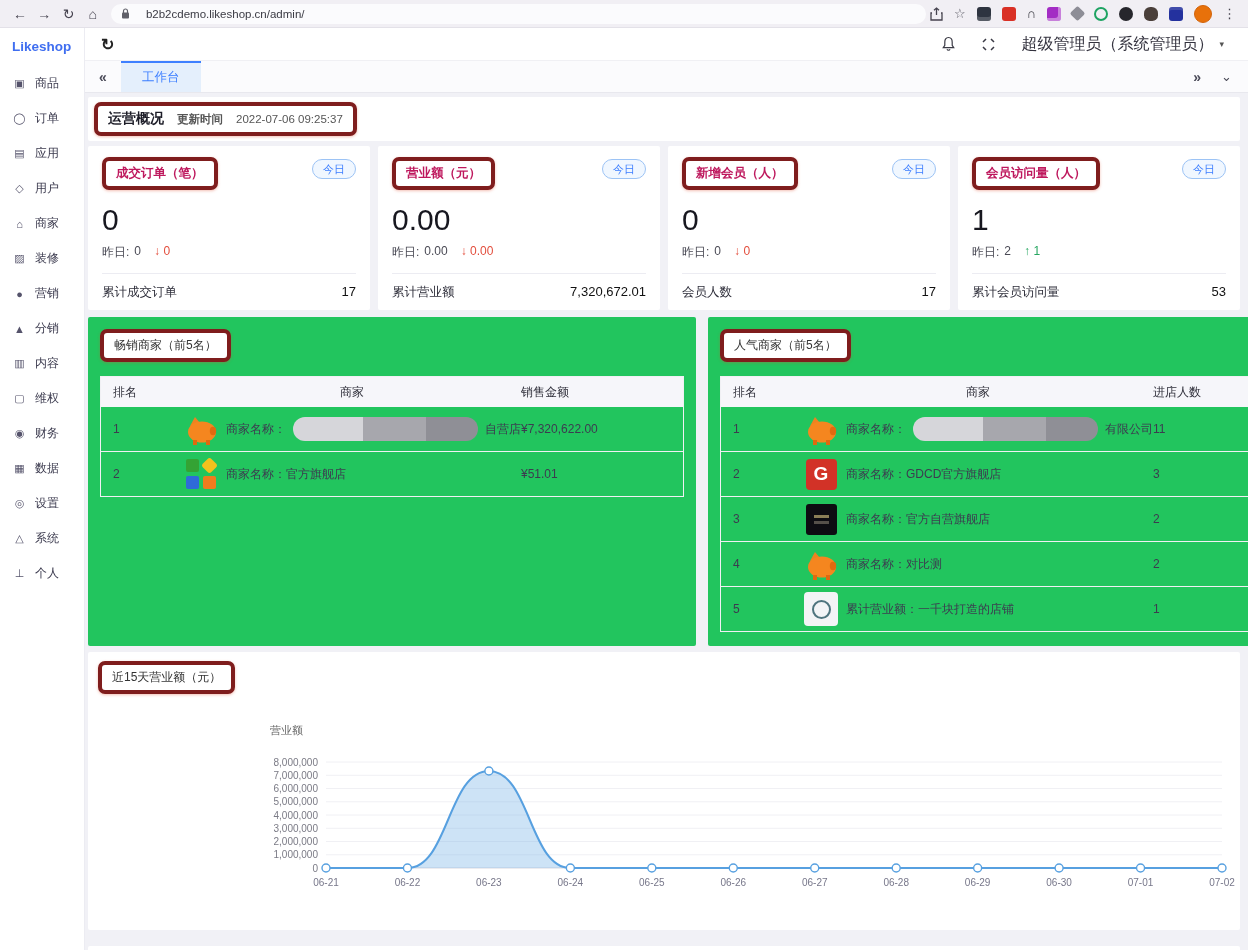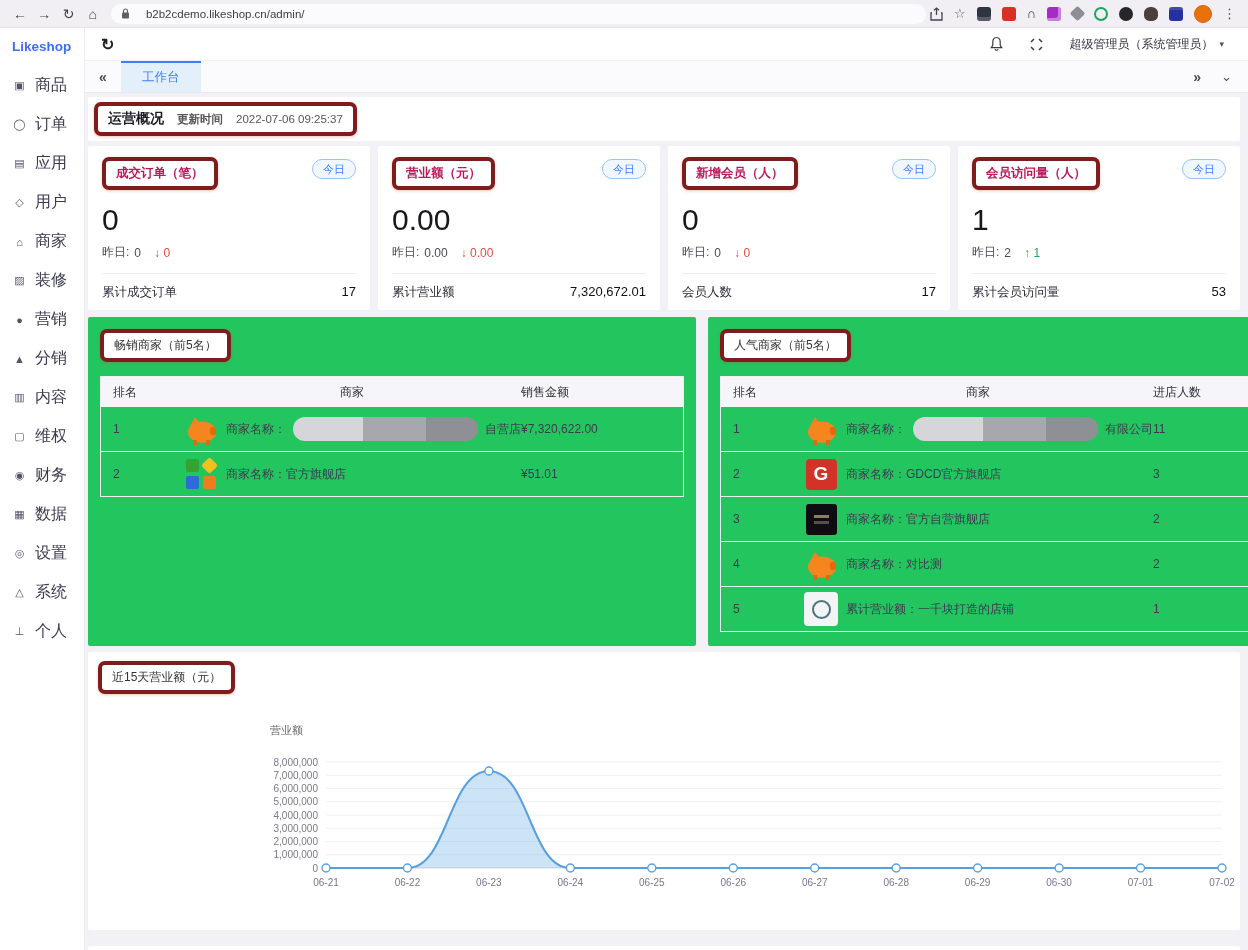--- a/index.html
+++ b/index.html
@@ -25,28 +25,28 @@
   .avatar{width:18px;height:18px;border-radius:50%;background:#e8710a;border:1px solid #d2630a;}
   .star{font-size:13px;color:#5a5a64;}
   .dots{font-size:13px;color:#45424e;letter-spacing:0;}
 
   
   .app{display:flex;height:922px;}
   .sidebar{width:85px;background:#fff;border-right:1px solid #ececf2;flex-shrink:0;}
   .logo{color:#3f6ef0;font-weight:bold;font-size:13.5px;padding:11px 12px 12px;}
   .side-item{display:flex;align-items:center;gap:9px;padding:9px 13px;cursor:pointer;color:#3b3a4e;}
   .side-item .s-icon{font-size:11px;color:#55536b;width:13px;text-align:center;}
-  .side-item .s-label{font-size:16px;}
+  .side-item .s-label{font-size:12px;}
 
   .main{flex:1;display:flex;flex-direction:column;min-width:0;}
   .topbar{height:32px;background:#fff;display:flex;align-items:center;padding:0 24px 0 16px;}
   .reload-btn{font-size:16px;font-weight:bold;color:#222;cursor:pointer;}
   .topbar-right{margin-left:auto;display:flex;align-items:center;gap:26px;}
   .admin-wrap{display:flex;align-items:center;gap:6px;cursor:pointer;}
-  .admin-label{font-size:12px;color:#33323e;}
+  .admin-label{font-size:16px;color:#33323e;}
   .caret{font-size:9px;color:#555;}
 
   .tabbar{height:33px;background:#fbfbfd;border-bottom:1px solid #e8e8ee;border-top:1px solid #f0f0f4;display:flex;align-items:stretch;}
   .tab-collapse{width:36px;display:flex;align-items:center;justify-content:center;font-size:14px;font-weight:bold;color:#4a4a58;cursor:pointer;}
   .tab-active{padding:0 21px;background:#e4effc;color:#3d7fff;font-size:12.5px;display:flex;align-items:center;border-top:2px solid #3d7fff;cursor:pointer;}
   .tabbar-right{margin-left:auto;display:flex;align-items:center;gap:20px;padding-right:16px;color:#4a4a58;}
   .tab-overflow{font-size:14px;font-weight:bold;cursor:pointer;}
   .tab-chev{font-size:13px;cursor:pointer;}
 
   .content{flex:1;background:#f1f1f6;padding:4px 8px 0 3px;overflow:hidden;}
@@ -60,21 +60,21 @@
   .ov-time-label{font-size:11.5px;font-weight:bold;color:#555;}
   .ov-time{font-size:11.5px;color:#555;}
 
   
   .stats-row{display:flex;gap:8px;margin-bottom:7px;}
   .stat-card{flex:1;background:#fff;border-radius:2px;padding:11px 14px 9px;}
   .stat-head{display:flex;align-items:flex-start;justify-content:space-between;}
   .stat-title{font-size:12.5px;font-weight:bold;color:#be185d;}
   .badge{border:1px solid #9cc3f5;color:#3d7fff;background:#f0f7ff;border-radius:10px;font-size:11px;padding:2px 10px;height:20px;margin-top:2px;}
   .stat-value{font-size:30px;font-weight:400;color:#17171f;margin:13px 0 7px;}
-  .stat-sub{font-size:12px;color:#4a4a55;display:flex;gap:5px;align-items:center;}
+  .stat-sub{font-size:12px;color:#4a4a55;display:flex;gap:5px;}
   .trend{margin-left:8px;font-size:12px;}
   .stat-divider{border-top:1px solid #ececf2;margin:12px 0 10px;}
   .stat-foot{display:flex;justify-content:space-between;font-size:12.5px;color:#2e2e3a;}
   .stat-total{color:#111;font-size:13px;}
 
   
   .tables-row{display:flex;gap:12px;margin-bottom:6px;}
   .table-card{flex:1;background:#22c55e;border-radius:2px;padding:12px 12px 14px;min-height:288px;}
   .tbl{margin-top:14px;border:1px solid #f0f0f4;border-bottom:none;}
   .tbl-head{display:flex;background:#f6f6fa;height:30px;align-items:center;padding:0 12px;font-size:12px;color:#2f2f3a;}

